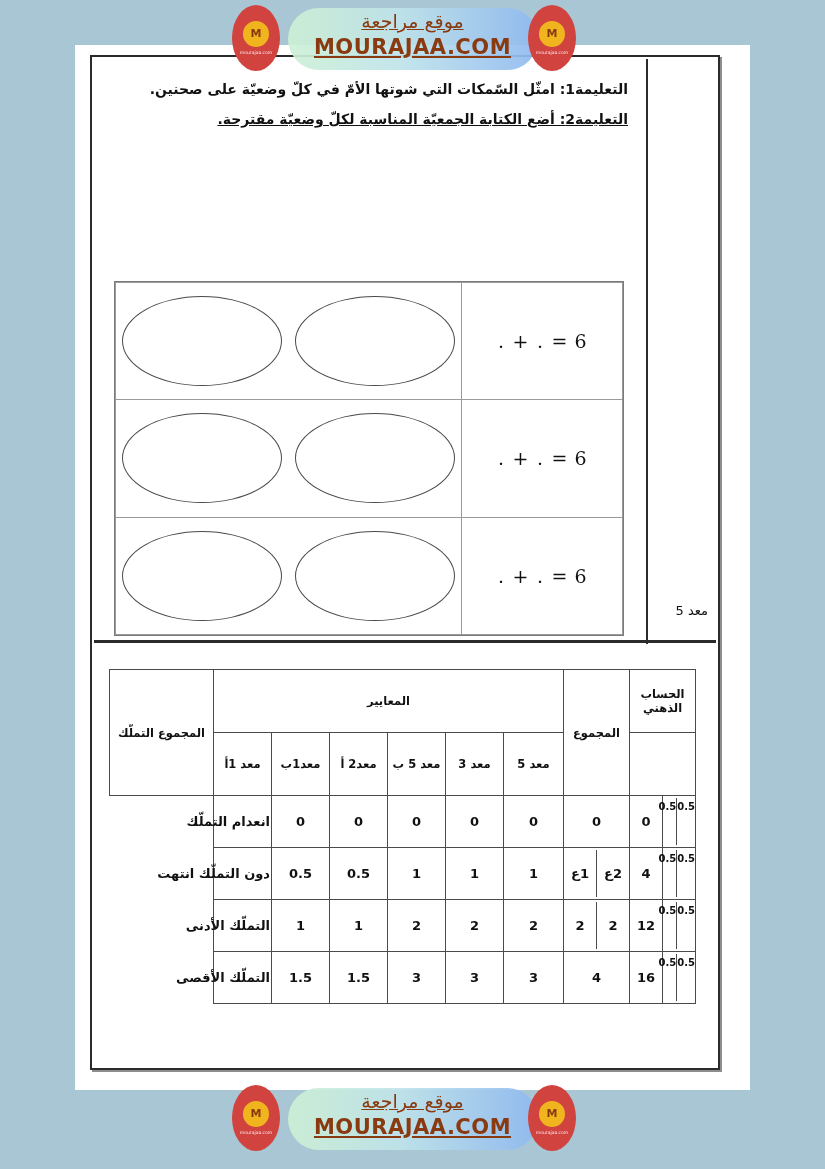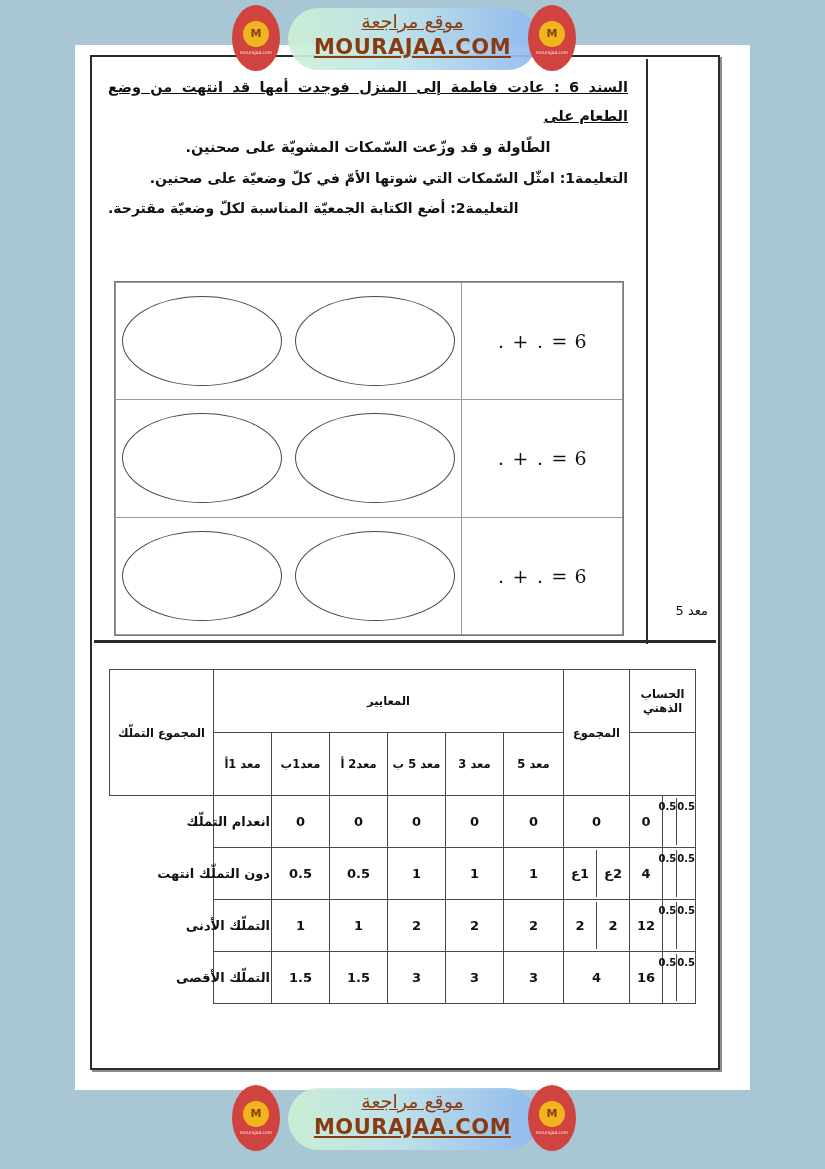--- a/index.html
+++ b/index.html
@@ -144,27 +144,23 @@
 </style>
 </head>
 <body>
 
 <div class="page">
 
   <div class="frame-outer">
 
     <div class="exercise">
 
-      <div class="stmt">
-        <p><span class="lbl-u">السند 6 : عادت فاطمة إلى المنزل فوجدت أمها قد انتهت من وضع الطعام على</span></p>
-        <p style="text-align:center;"><span>الطّاولة و قد وزّعت السّمكات المشويّة على صحنين.</span></p>
-      </div>
 
       <p class="ins">التعليمة1: امثّل السّمكات التي شوتها الأمّ في كلّ وضعيّة على صحنين.</p>
-      <p class="ins" style="text-align:left;">التعليمة2: أضع الكتابة الجمعيّة المناسبة لكلّ وضعيّة مقترحة.</p>
+      <p class="ins" style="text-align:right;text-decoration:underline;">التعليمة2: أضع الكتابة الجمعيّة المناسبة لكلّ وضعيّة مقترحة.</p>
 
       <div class="etable">
         <table>
           <tbody>
             <tr>
               <td class="eq-cell">
                 <span class="eq"><span>6</span><span class="op">=</span><span class="dot">.</span><span class="op">+</span><span class="dot">.</span></span>
               </td>
               <td>
                 <div class="dishes">

